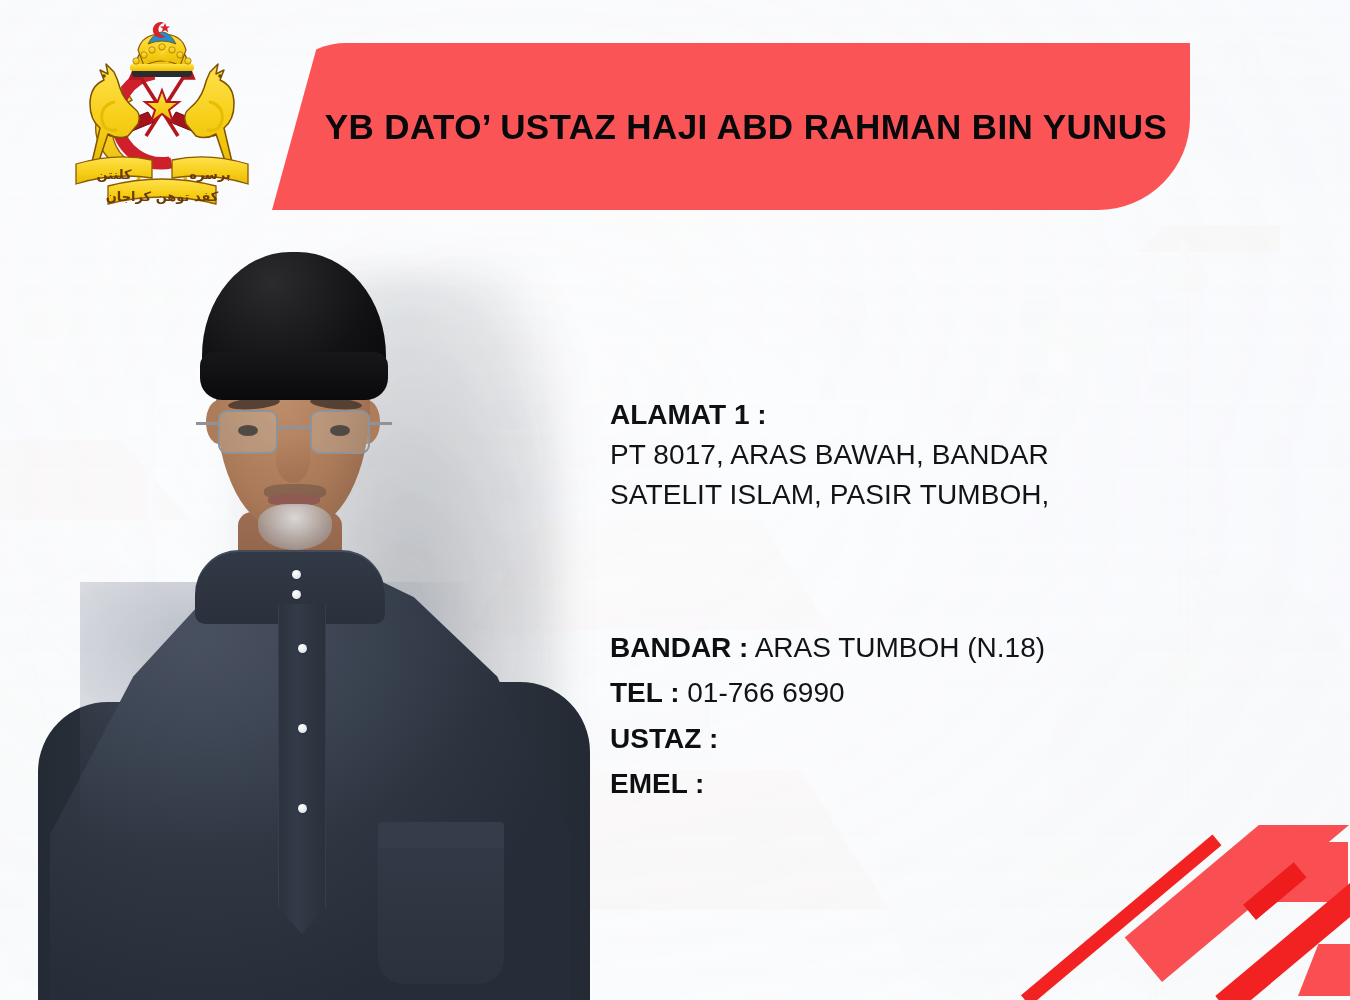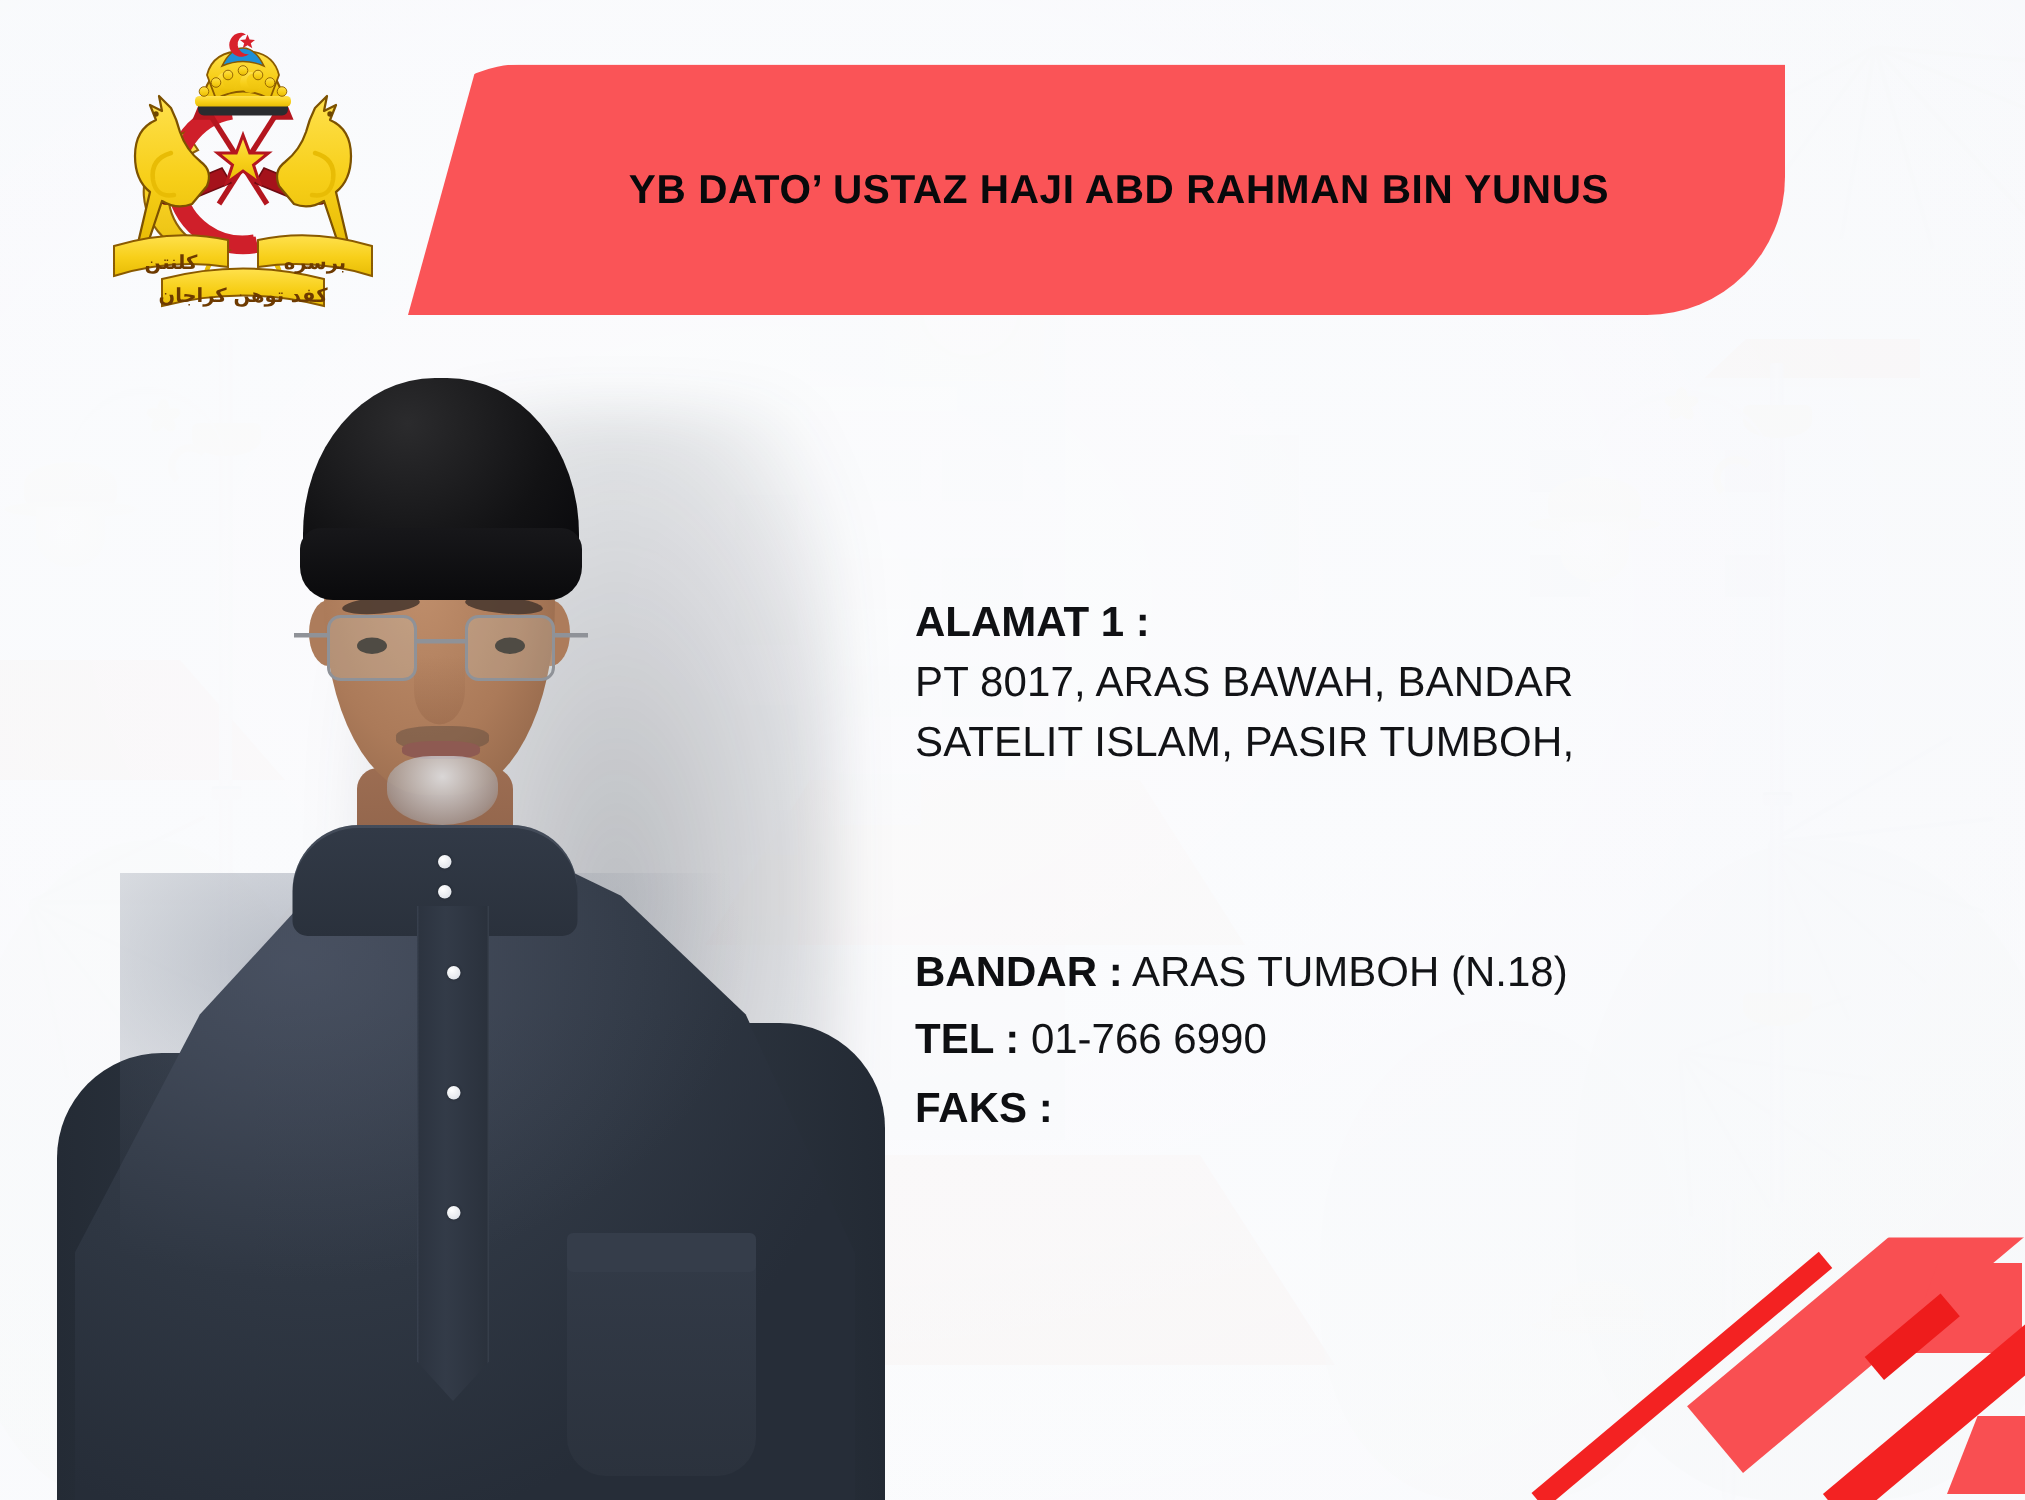--- a/index.html
+++ b/index.html
@@ -181,21 +181,21 @@
     background:#fa5457;
     border-top-left-radius:74px;
     border-bottom-right-radius:92px;
     -webkit-clip-path:polygon(46px 0, 100% 0, 100% 100%, 0 100%);
             clip-path:polygon(46px 0, 100% 0, 100% 100%, 0 100%);
     display:flex; align-items:center; justify-content:center;
   }
   #banner-title {
     color:#08090b;
     font-weight:bold;
-    font-size:27px;
+    font-size:35px;
     letter-spacing:.4px;
     white-space:nowrap;
     padding-left:40px;
     padding-right:10px;
   }
 
   
   #crest { position:absolute; left:52px; top:14px; width:220px; height:196px;font-weight:bold; }
 
   
@@ -653,21 +653,25 @@
   <div id="contact">
     <div class="crow">
       <b>BANDAR :</b>
       <span>ARAS TUMBOH (N.18)</span>
     </div>
     <div class="crow">
       <b>TEL :</b>
       <span>01-766 6990</span>
     </div>
     <div class="crow">
-      <b>FAKS :</b>
+      <b>USTAZ :</b>
+      <span></span>
+    </div>
+    <div class="crow">
+      <b>EMEL :</b>
       <span></span>
     </div>
   </div>
 
   <div id="stripes">
     <div class="stripe s-thin-dark"></div>
     <div class="stripe s-wide"></div>
     <div class="s-block-a"></div>
     <div class="s-darkest-sliver"></div>
     <div class="stripe s-mid-dark"></div>

